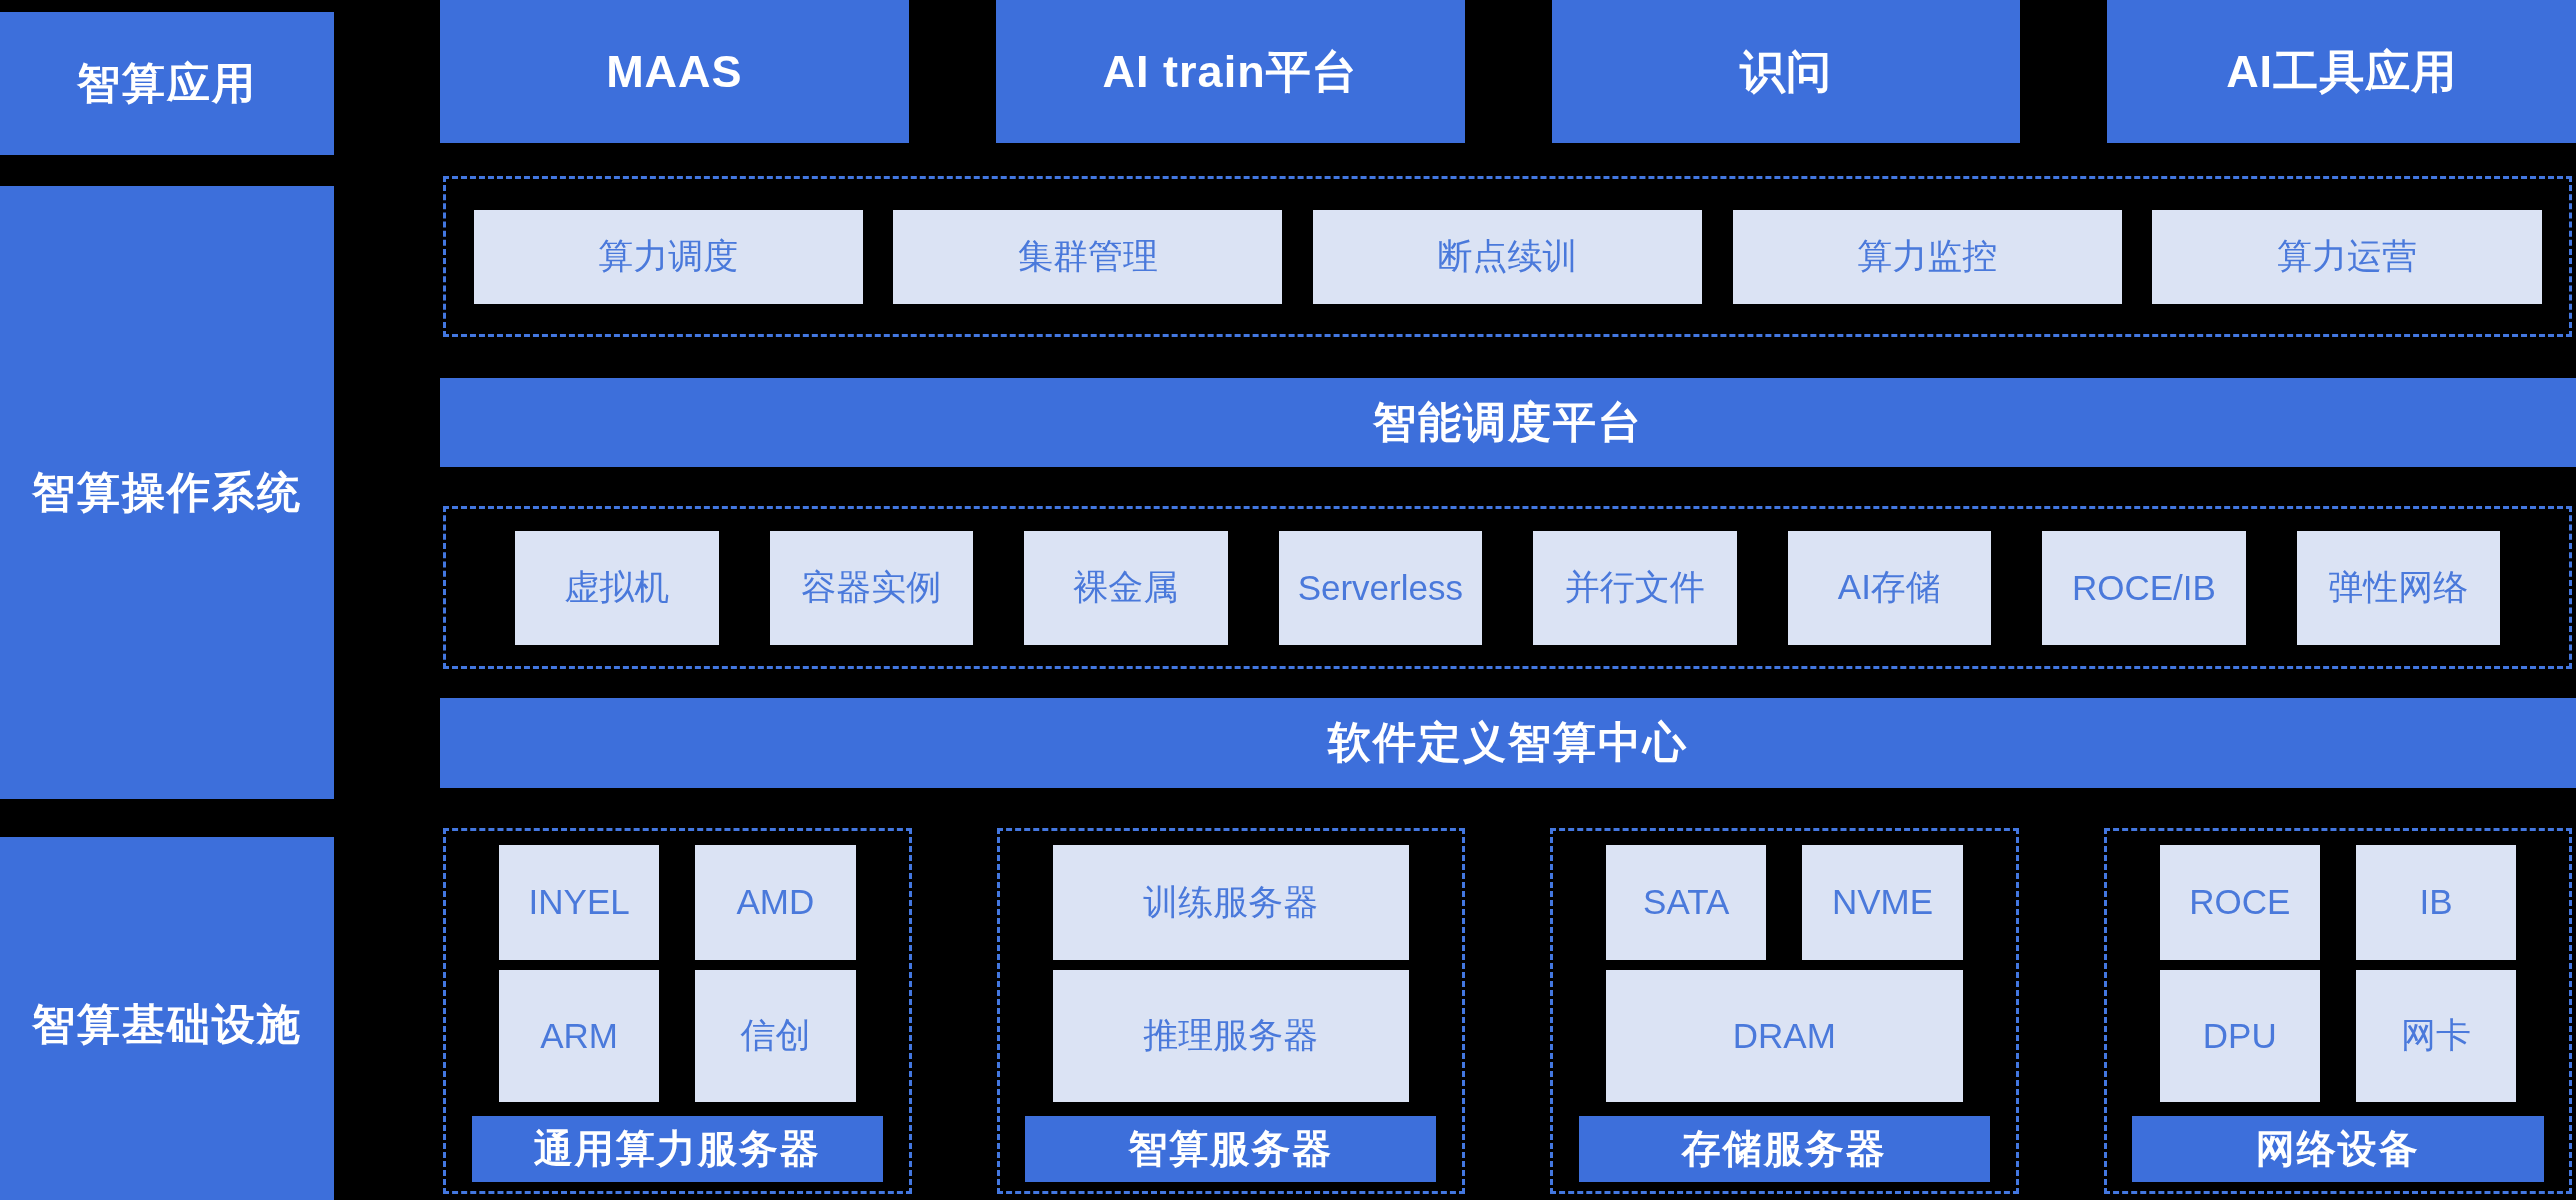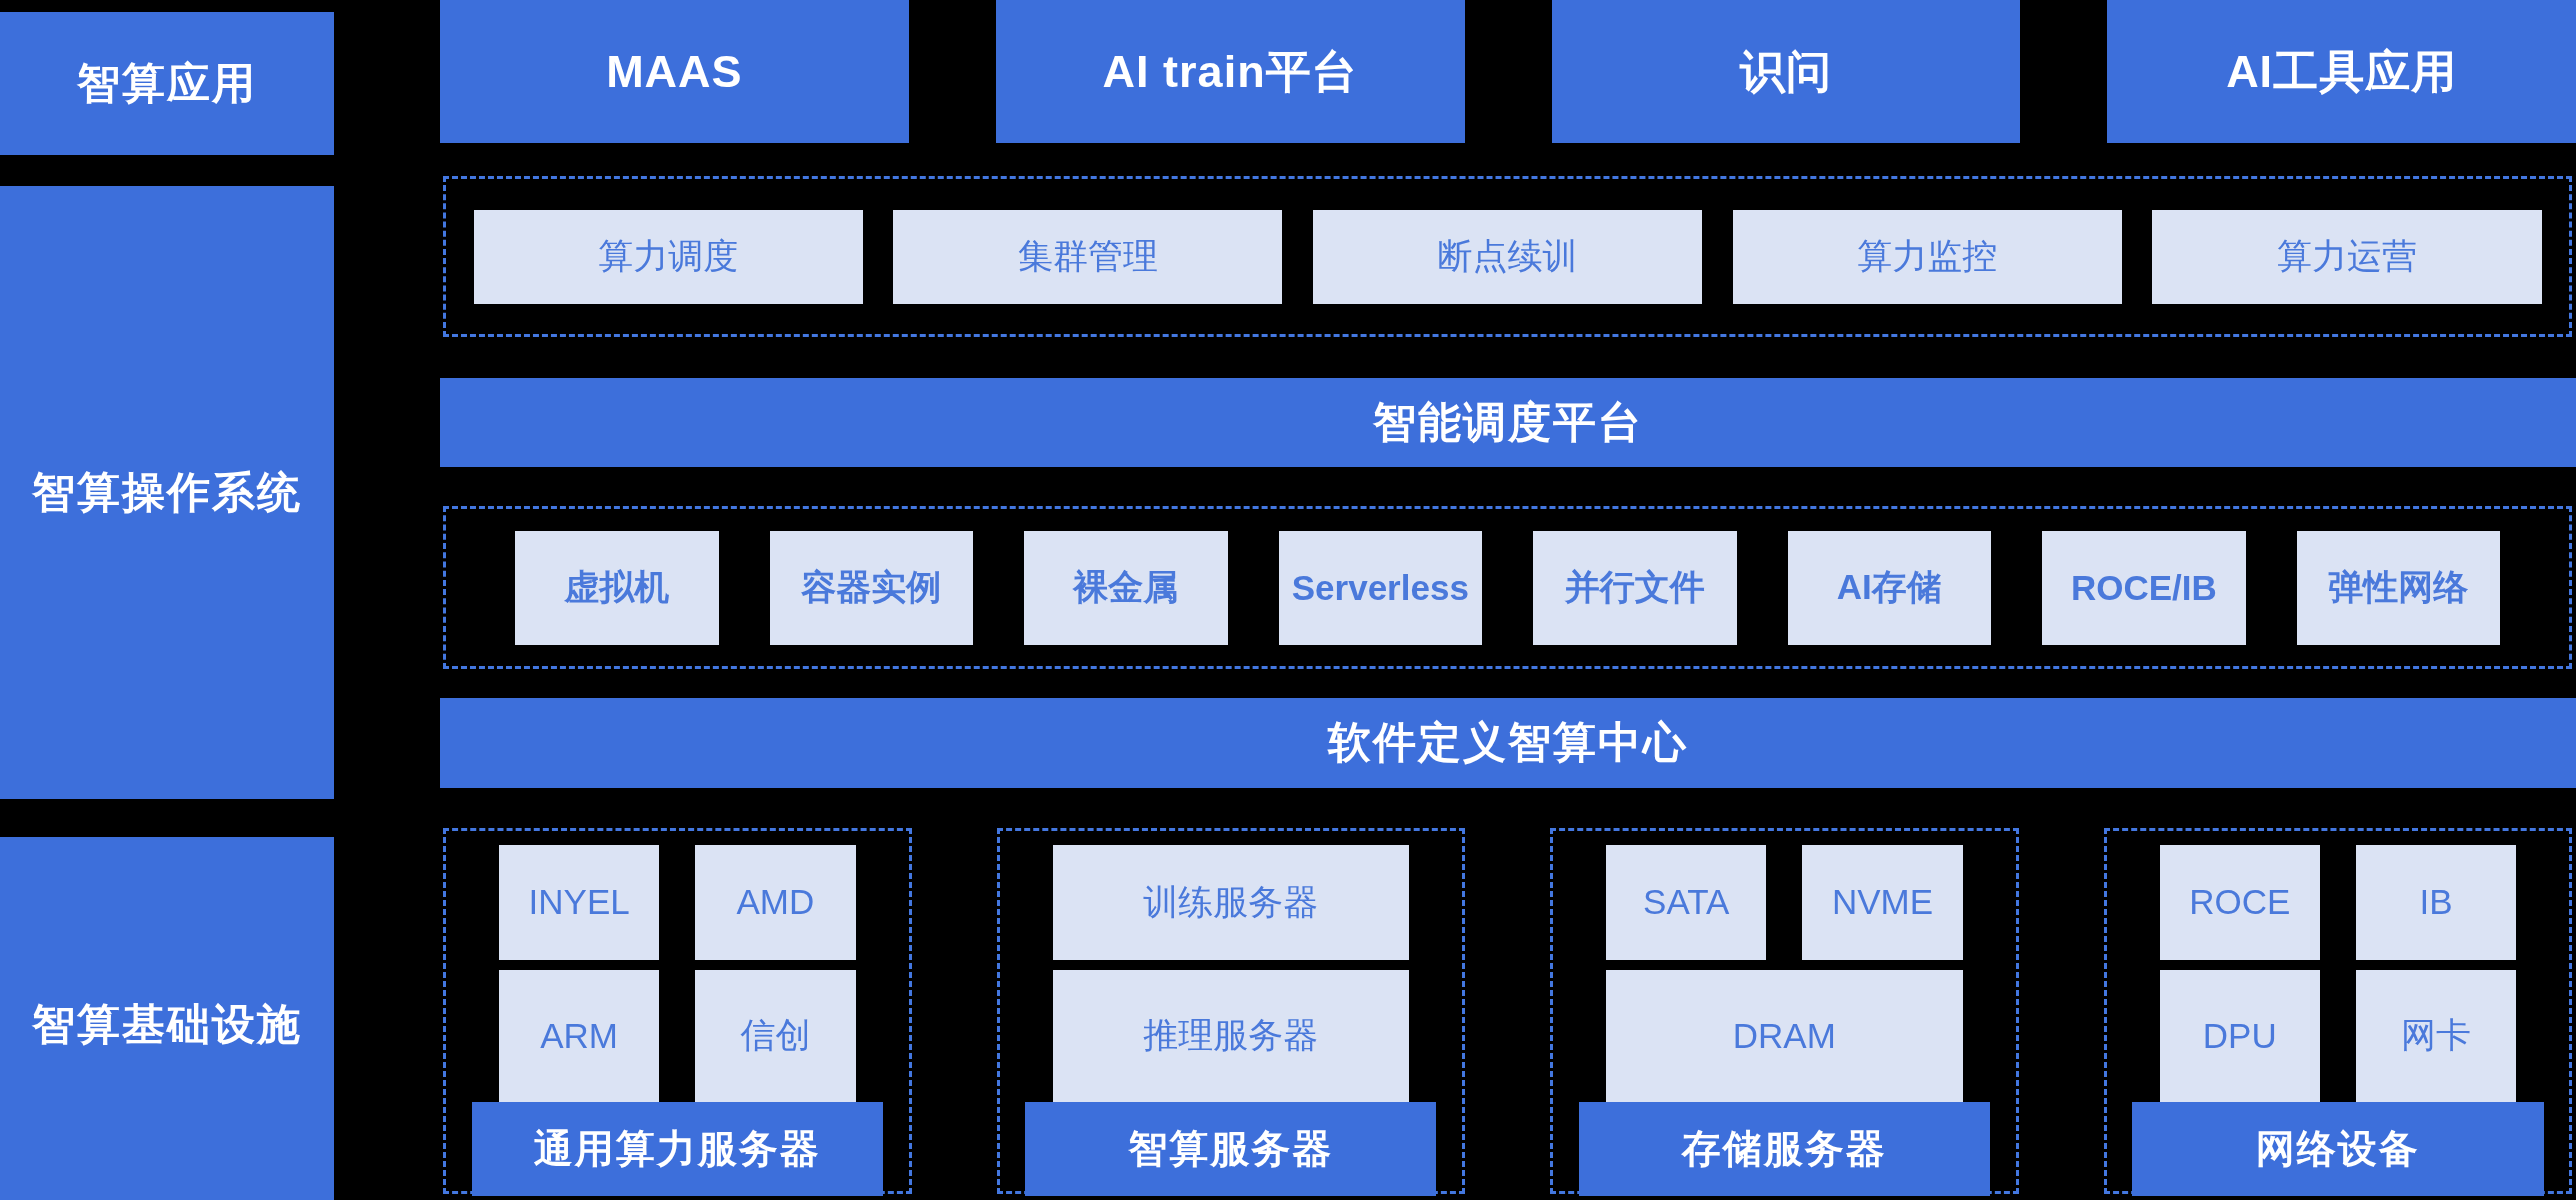--- a/index.html
+++ b/index.html
@@ -48,42 +48,42 @@
   }
   #ops-group{top:176px;height:161px;gap:30.5px;padding:0 27.6px;}
   #resource-group{top:506px;height:163px;gap:51px;padding:0 69px;}
 
   .chip{
     flex:1;background:var(--chip_bg);color:var(--chip_text);
     display:flex;align-items:center;justify-content:center;
     font-size:35px;white-space:nowrap;
   }
   #ops-group .chip{height:94px;}
-  #resource-group .chip{height:114px;font-weight:bold;}
+  #resource-group .chip{height:114px;}
 
   
   .bar{
     position:absolute;left:0;right:0;background:var(--blue);color:var(--white);
     display:flex;align-items:center;justify-content:center;
     font-size:43px;font-weight:600;letter-spacing:2px;
   }
   #bar-scheduler{top:378px;height:89px;}
   #bar-sddc{top:698px;height:90px;}
 
   
   .bottom-row{position:absolute;top:828px;left:3px;right:3.9px;height:366px;display:flex;gap:85px;}
   .infra-box{
     flex:1;border:3.9px dashed var(--dash);
     display:flex;flex-direction:column;padding:13.8px 0 8.9px;
   }
   .chip-row{display:flex;gap:36px;padding:0 53px;height:115px;flex:none;}
   .chip-row.second{margin-top:9.8px;height:132px;}
   .chip-row .chip{font-size:35px;}
   .infra-bar{
-    margin:auto 25.6px 0;height:94px;flex:none;
+    margin:auto 25.6px 0;height:66px;flex:none;
     background:var(--blue);color:var(--white);
     display:flex;align-items:center;justify-content:center;
     font-size:39px;font-weight:600;letter-spacing:2px;white-space:nowrap;
   }
 </style>
 </head>
 <body>
 
 <div id="stage">
 

